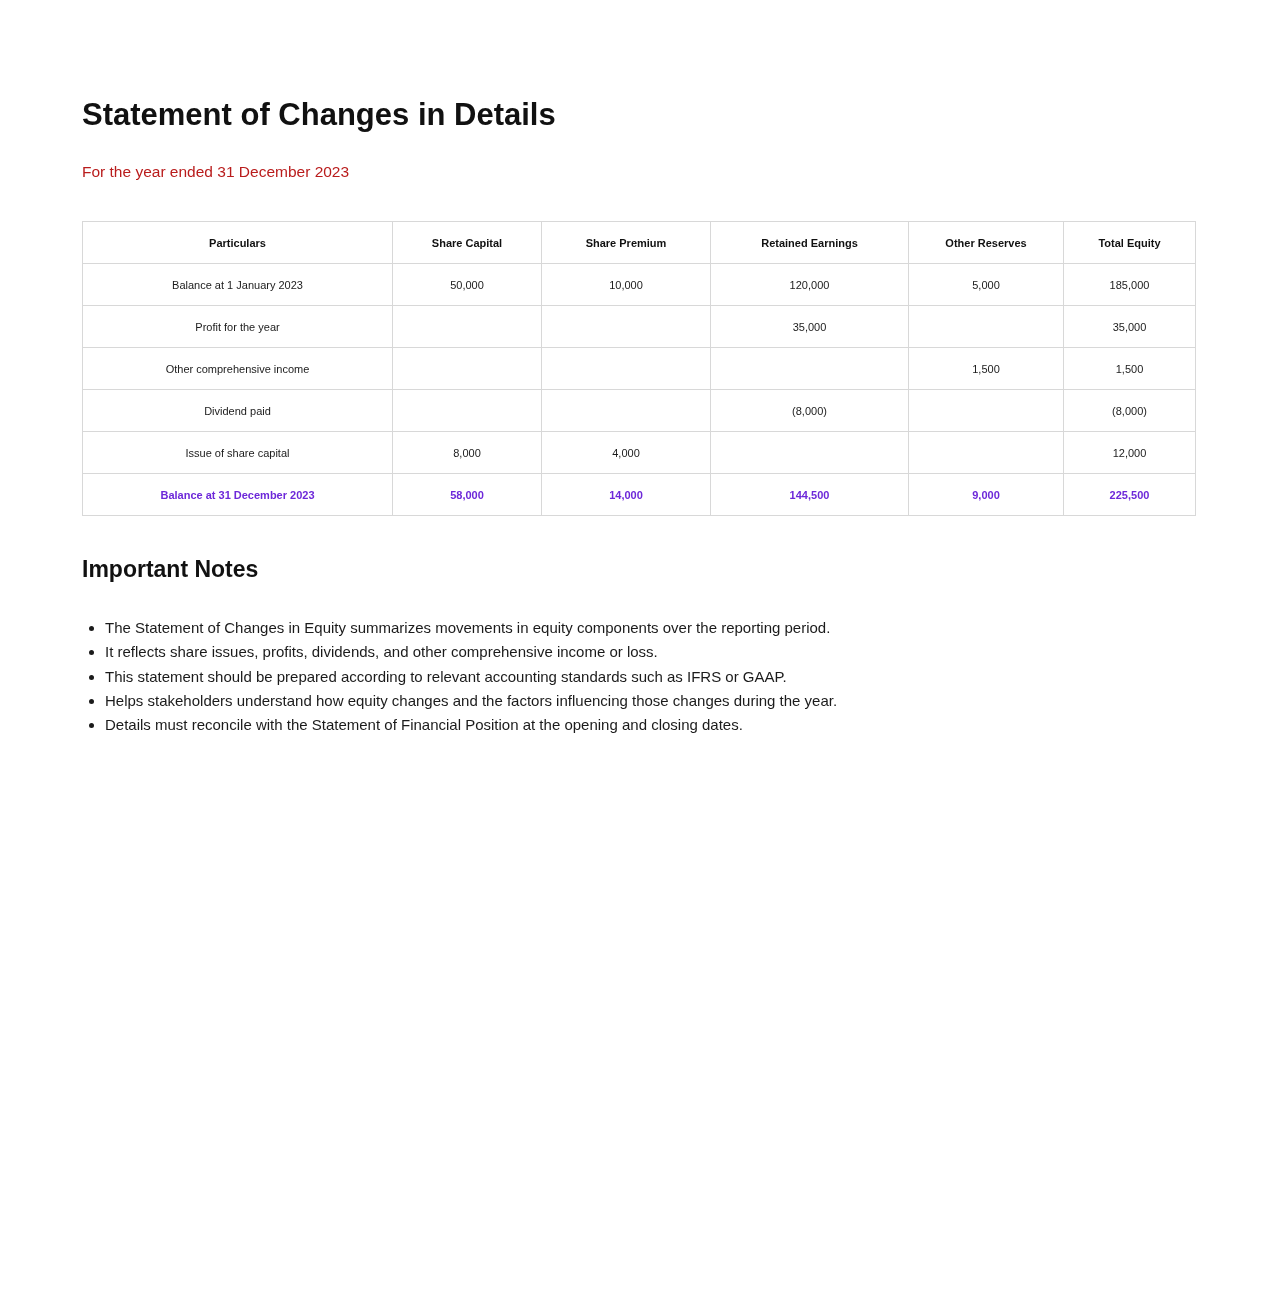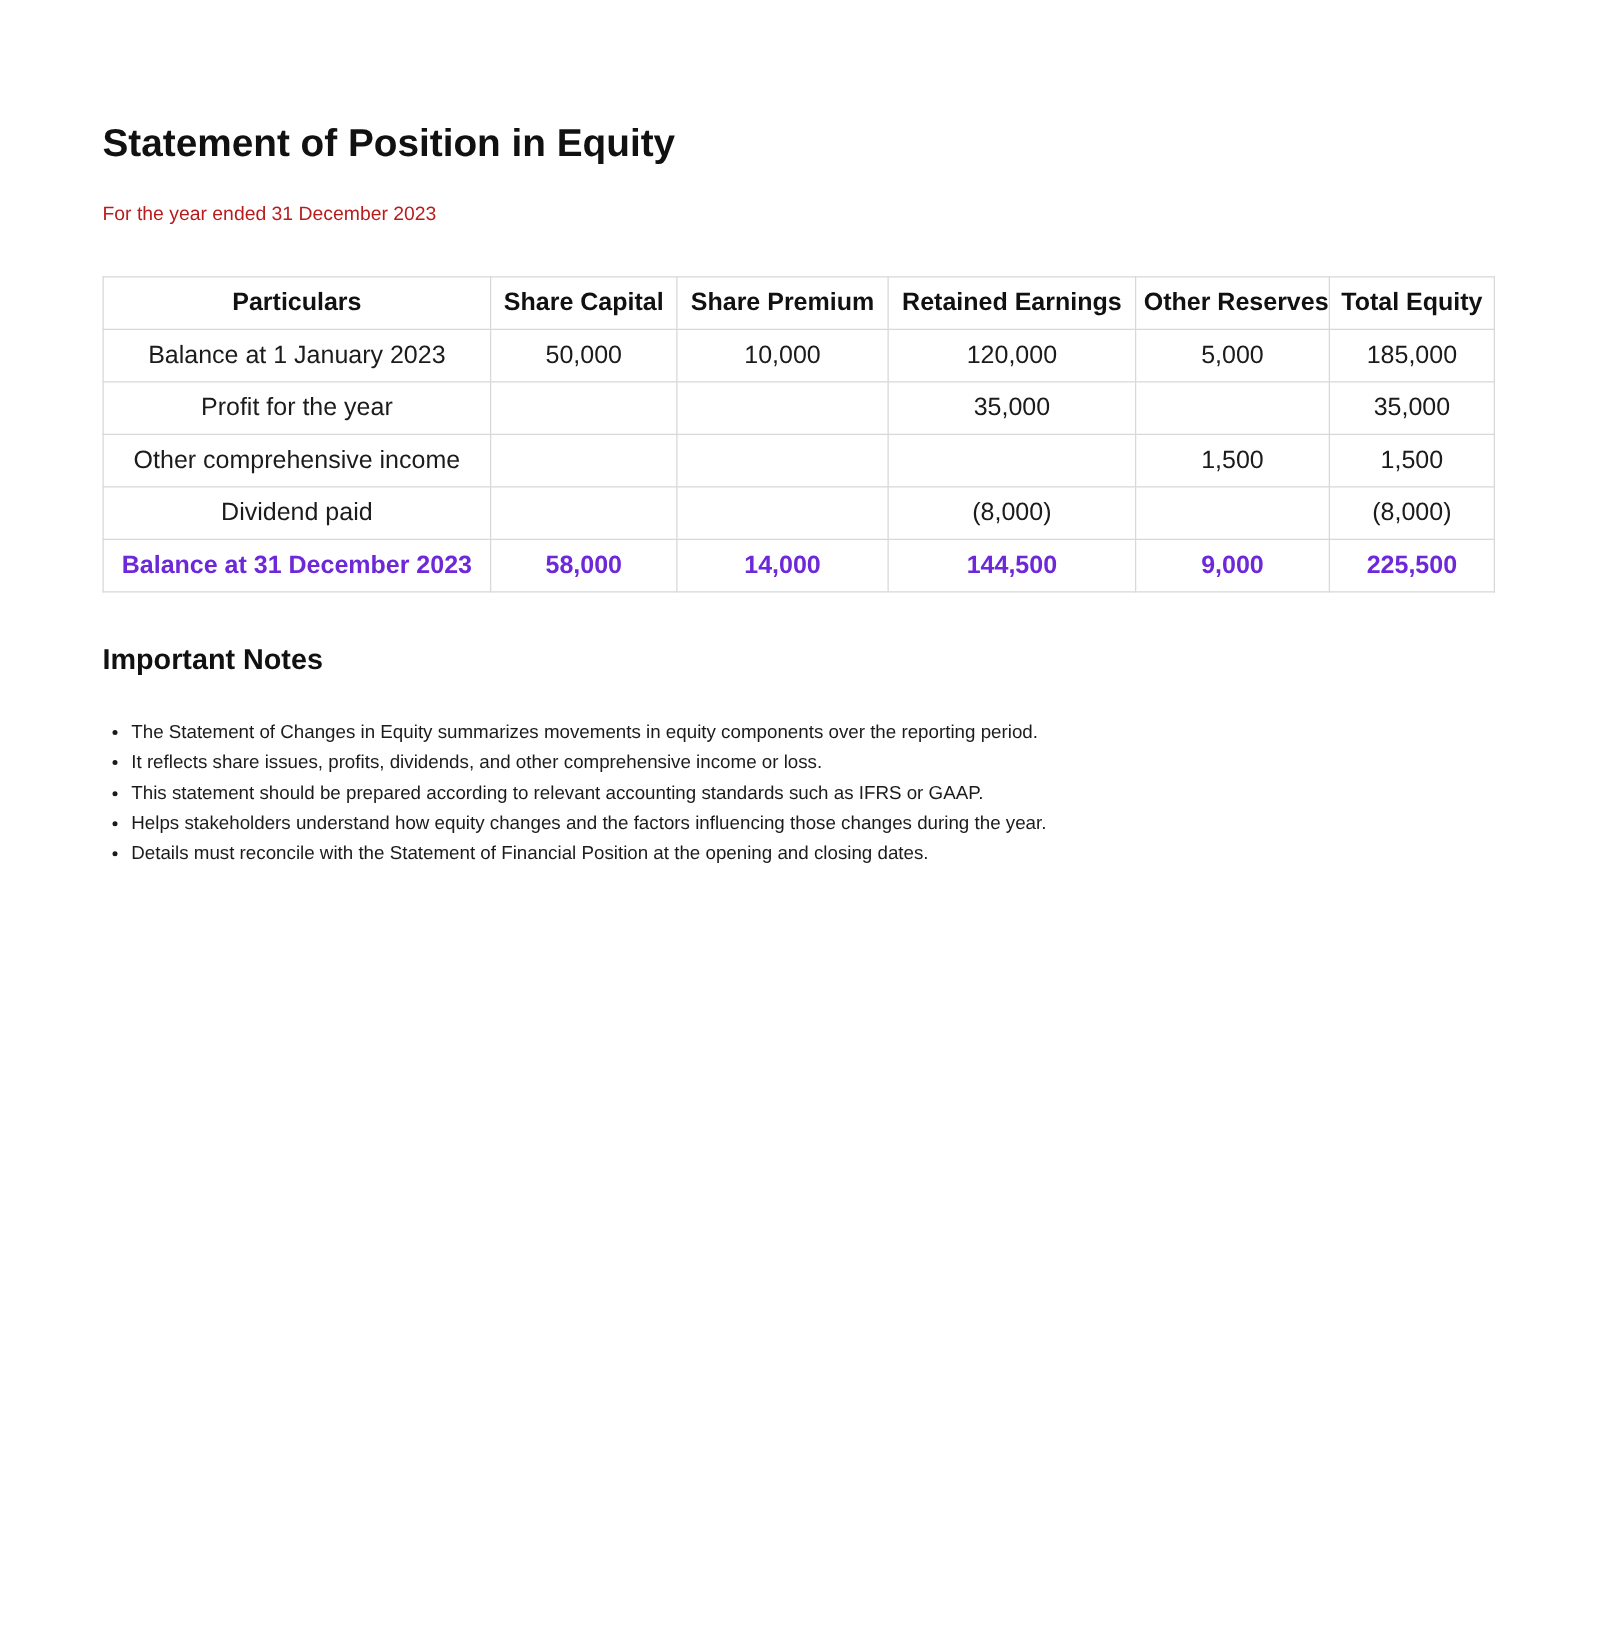--- a/index.html
+++ b/index.html
@@ -35,21 +35,21 @@
     margin-top: 40px;
     border-collapse: collapse;
     table-layout: fixed;
     width: 1113px;
   }
   table.equity-table th,
   table.equity-table td {
     border: 1px solid #d8d8d8;
     text-align: center;
     vertical-align: middle;
-    font-size: 20px;
+    font-size: 11px;
     height: 41px;
     padding: 0 6px;
     overflow: hidden;
     white-space: nowrap;
   }
   table.equity-table th {
     font-weight: 700;
     color: #111111;
   }
   table.equity-table tr.total-row td {
@@ -77,21 +77,21 @@
     font-size: 15px;
     line-height: 24.3px;
     color: #1b1b1b;
   }
 </style>
 </head>
 <body>
 
 <div class="page">
 
-  <h1 class="page-title">Statement of Position in Equity</h1>
+  <h1 class="page-title">Statement of Changes in Details</h1>
 
   <p class="subtitle">For the year ended 31 December 2023</p>
 
   <table class="equity-table">
     <colgroup>
       <col class="c-particulars">
       <col class="c-share-capital">
       <col class="c-share-premium">
       <col class="c-retained">
       <col class="c-other">
@@ -133,20 +133,28 @@
         <td>1,500</td>
       </tr>
       <tr>
         <td>Dividend paid</td>
         <td></td>
         <td></td>
         <td>(8,000)</td>
         <td></td>
         <td>(8,000)</td>
       </tr>
+      <tr>
+        <td>Issue of share capital</td>
+        <td>8,000</td>
+        <td>4,000</td>
+        <td></td>
+        <td></td>
+        <td>12,000</td>
+      </tr>
       <tr class="total-row">
         <td>Balance at 31 December 2023</td>
         <td>58,000</td>
         <td>14,000</td>
         <td>144,500</td>
         <td>9,000</td>
         <td>225,500</td>
       </tr>
     </tbody>
   </table>

